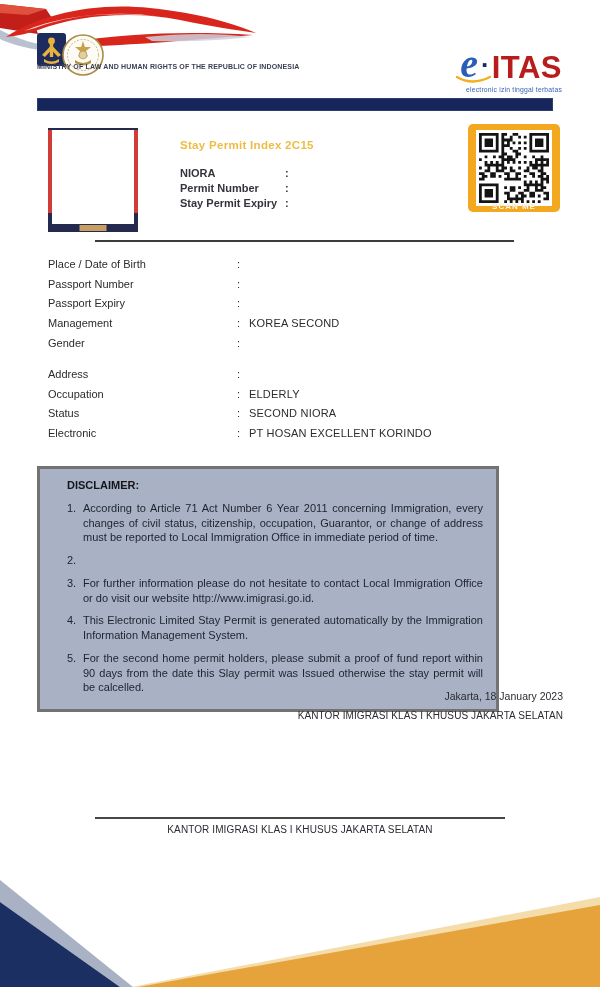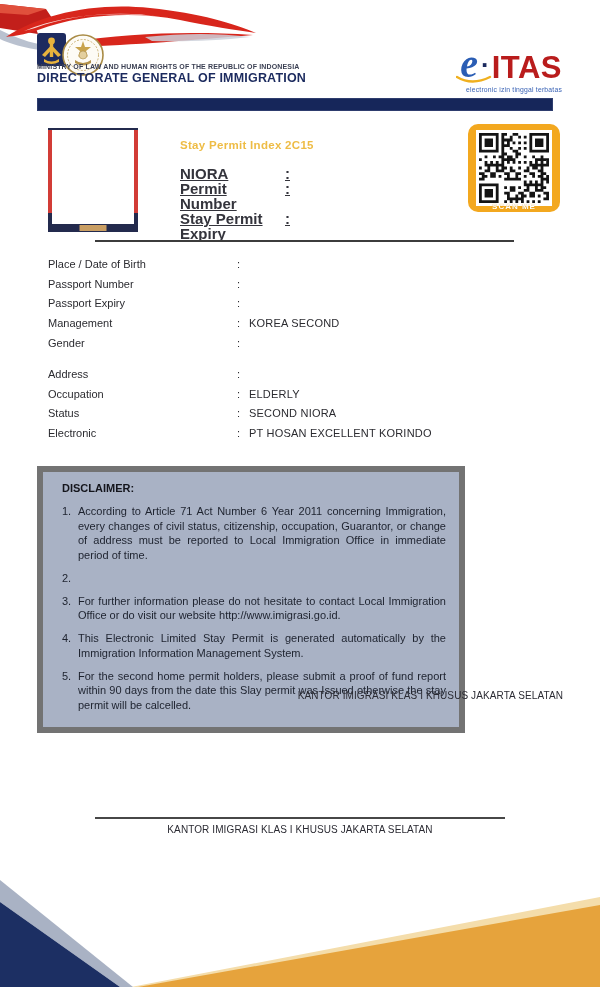--- a/index.html
+++ b/index.html
@@ -30,43 +30,43 @@
   .ph-top{position:absolute;top:0;left:0;right:0;height:2px;background:#232a4d;}
   .ph-bottom{position:absolute;bottom:0;left:0;right:0;height:8px;background:#232a4d;}
   .ph-left{position:absolute;top:2px;bottom:8px;left:0;width:4px;background:#d23c36;}
   .ph-right{position:absolute;top:2px;bottom:8px;right:0;width:4px;background:#d23c36;}
   .ph-cl{position:absolute;left:0;bottom:8px;width:4px;height:11px;background:#232a4d;}
   .ph-cr{position:absolute;right:0;bottom:8px;width:4px;height:11px;background:#232a4d;}
   .ph-tab{position:absolute;bottom:1px;left:50%;transform:translateX(-50%);width:27px;height:6px;background:#c99e63;}
 
   .permit-info{position:absolute;top:139px;left:140px;margin-left:40px;}
   .permit-index{font-size:11.5px;font-weight:bold;color:#eebc45;letter-spacing:.3px;margin-bottom:15px;}
-  .permit-row{display:flex;font-size:15px;font-weight:bold;color:#34343c;line-height:15px;text-decoration:underline;}
+  .permit-row{display:flex;font-size:11px;font-weight:bold;color:#34343c;line-height:15px;}
   .permit-row .lbl{width:105px;}
   .permit-row .colon{width:10px;}
 
-  .qr{position:absolute;top:124px;left:468px;width:92px;height:88px;background:#f3a81f;border-radius:10px;}
+  .qr{position:absolute;top:124px;left:468px;width:92px;height:88px;background:#f3a81f;border-radius:5px;}
   .qr-inner{position:absolute;top:6px;left:8px;width:76px;height:76px;background:#fff;display:flex;
             align-items:center;justify-content:center;}
   .qr-caption{position:absolute;bottom:1px;left:0;right:0;text-align:center;font-size:8px;
               font-weight:bold;color:#fff;letter-spacing:1px;text-shadow:0 0 1px #d89413;}
 
   .sep-line{position:absolute;top:240px;left:95px;width:419px;border-top:2px solid #3c3c3c;}
 
   
   .details{position:absolute;top:254px;left:48px;width:515px;}
   .d-row{display:flex;font-size:11px;color:#2b2b30;height:19.8px;align-items:center;}
   .d-row .lbl{width:189px;}
   .d-row .colon{width:12px;}
   .d-row .val{letter-spacing:.2px;}
   .d-row.gap{margin-top:11px;}
 
   
-  .disclaimer{position:absolute;top:466px;left:37px;width:428px;box-sizing:border-box;
-              background:#a9b2c5;border:6px solid #737373;padding:10px 13px 14px 19px;}
+  .disclaimer{position:absolute;top:466px;left:37px;width:462px;box-sizing:border-box;
+              background:#a9b2c5;border:3px solid #737373;padding:10px 13px 14px 27px;}
   .disc-title{font-size:11px;font-weight:bold;color:#14151c;margin-bottom:10px;}
   .disc-item{display:flex;font-size:11px;color:#1d222e;line-height:1.34;margin-bottom:8px;}
   .disc-item:last-child{margin-bottom:0;}
   .disc-item .num{width:16px;flex:0 0 16px;}
   .disc-item .txt{text-align:justify;}
 
   
   .issue{position:absolute;top:690px;right:37px;text-align:right;}
   .issue-date{font-size:10.5px;color:#2b2b33;margin-bottom:8px;}
   .issue-office{font-size:10px;color:#2b2b33;letter-spacing:.1px;}
@@ -107,21 +107,20 @@
         <circle cx="21" cy="21" r="20" fill="#fdfbf5" stroke="#a98b45" stroke-width="1.6"></circle>
         <circle cx="21" cy="21" r="15.5" fill="none" stroke="#c2a45e" stroke-width="0.8" stroke-dasharray="2 1.5"></circle>
         <path d="M21,7 L23,13 L29,13 L24,17 L26,23 L21,19 L16,23 L18,17 L13,13 L19,13 Z" fill="#c8a34e"></path>
         <path d="M13,26 q8,6 16,0 l0,3 q-8,5 -16,0 Z" fill="#b3924a"></path>
         <circle cx="21" cy="21" r="4" fill="#e3cf9e" stroke="#a98b45" stroke-width="0.6"></circle>
       </svg>
     </div>
   </div>
 
   <div class="ministry-line">MINISTRY OF LAW AND HUMAN RIGHTS OF THE REPUBLIC OF INDONESIA</div>
-  <div class="directorate-line">DIRECTORATE GENERAL OF IMMIGRATION</div>
 
   <div class="eitas">
     <div class="eitas-row">
       <span class="eitas-e">e</span>
       <svg class="eitas-swoosh" viewBox="0 0 36 12">
         <path d="M1,3 Q16,12 34,3" fill="none" stroke="#f0b01f" stroke-width="2.4" stroke-linecap="round"></path>
       </svg>
       <span class="eitas-dot">·</span>
       <span class="eitas-itas">ITAS</span>
     </div>
@@ -235,20 +234,21 @@
       <span class="num">4.</span>
       <span class="txt">This Electronic Limited Stay Permit is generated automatically by the Immigration Information Management System.</span>
     </div>
     <div class="disc-item">
       <span class="num">5.</span>
       <span class="txt">For the second home permit holders, please submit a proof of fund report within 90 days from the date this Slay permit was Issued otherwise the stay permit will be calcelled.</span>
     </div>
   </div>
 
   <div class="issue">
+    <div class="issue-date">Jakarta, 18 January 2023</div>
     <div class="issue-office">KANTOR IMIGRASI KLAS I KHUSUS JAKARTA SELATAN</div>
   </div>
 
   <div class="sig-line"></div>
   <div class="sig-office">KANTOR IMIGRASI KLAS I KHUSUS JAKARTA SELATAN</div>
 
   <svg class="bottom-deco" viewBox="0 0 600 110">
     <polygon points="131,110 600,20 600,30 141,110" fill="#f4ddab"></polygon>
     <polygon points="138,110 600,28 600,110" fill="#e6a33c"></polygon>
     <polygon points="0,3 0,25 120,110 133,110" fill="#a9b2c4"></polygon>

